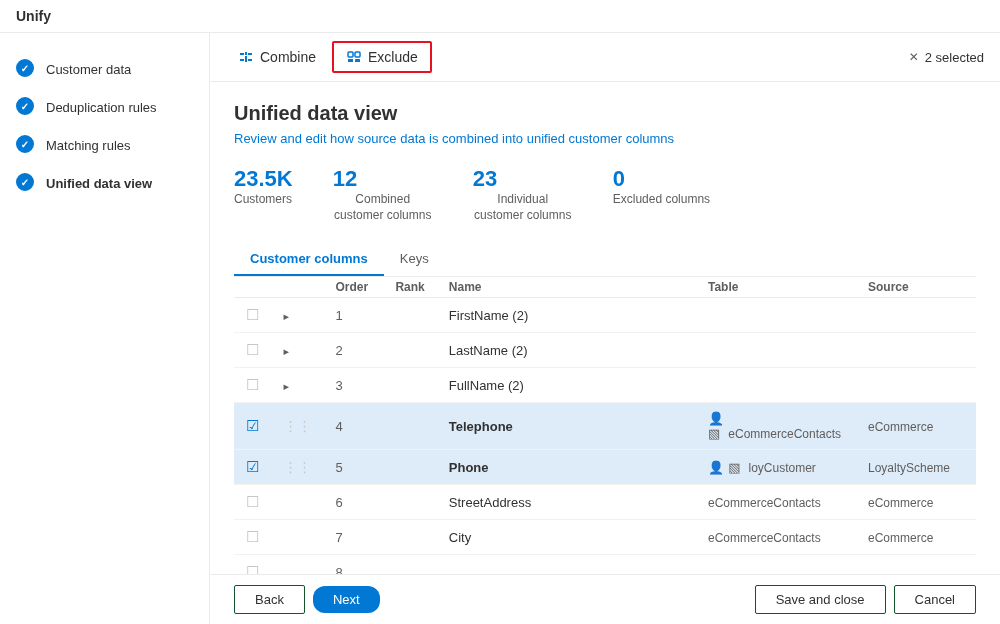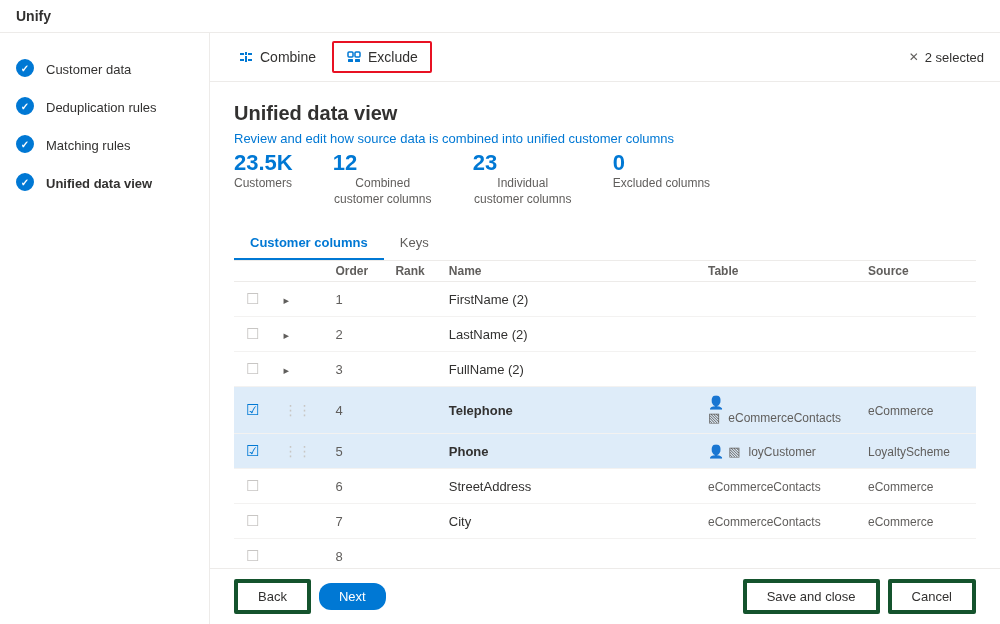--- a/index.html
+++ b/index.html
@@ -30,21 +30,21 @@
     .toolbar-btn { display: flex; align-items: center; gap: 6px; padding: 6px 12px; border: none; background: transparent; cursor: pointer; border-radius: 2px; font-size: 14px; color: #323130; }
     .toolbar-btn.active-outlined { border: 2px solid #e81123; border-radius: 2px; background: #fff; }
     .toolbar-spacer { flex: 1; }
     .selected-count { display: flex; align-items: center; gap: 6px; font-size: 13px; color: #323130; }
     .close-icon-small { font-size: 12px; color: #605e5c; cursor: pointer; }
 
     
     .scroll-content { flex: 1; overflow-y: auto; padding: 20px 24px; }
 
     .page-heading { font-size: 20px; font-weight: 600; margin-bottom: 6px; }
-    .page-subtitle { font-size: 13px; color: #0078d4; margin-bottom: 4px; }
+    .page-subtitle { font-size: 13px; color: #0078d4; margin-bottom: 20px; }
 
     
     .stats-row { display: flex; gap: 40px; margin-bottom: 20px; }
     .stat-item { display: flex; flex-direction: column; align-items: flex-start; }
     .stat-value { font-size: 22px; font-weight: 600; color: #0078d4; }
     .stat-label { font-size: 12px; color: #605e5c; max-width: 100px; text-align: center; line-height: 1.3; }
 
     
     .tabs-row { display: flex; border-bottom: 1px solid #edebe9; margin-bottom: 0; }
     .tab { padding: 8px 16px; cursor: pointer; font-size: 13px; color: #605e5c; border-bottom: 2px solid transparent; }
@@ -57,21 +57,21 @@
     .data-table td { padding: 8px 12px; font-size: 13px; border-bottom: 1px solid #f3f2f1; }
     .data-table tr.selected td { background: #deecf9; }
     .expand-chevron { color: #605e5c; cursor: pointer; font-size: 11px; }
     .drag-handle { color: #c8c6c4; cursor: grab; font-size: 14px; }
     .col-table { font-size: 12px; color: #605e5c; }
     .col-source { font-size: 12px; color: #605e5c; }
 
     
     .footer { padding: 10px 24px; border-top: 1px solid #edebe9; display: flex; align-items: center; gap: 8px; background: #fff; }
     .footer-spacer { flex: 1; }
-    .btn-secondary { padding: 6px 20px; border: 4px solid #14532d; background: #fff; border-radius: 2px; cursor: pointer; font-size: 13px; color: #323130; }
+    .btn-secondary { padding: 6px 20px; border: 1px solid #14532d; background: #fff; border-radius: 2px; cursor: pointer; font-size: 13px; color: #323130; }
     .btn-primary { padding: 6px 20px; border: none; background: #0078d4; color: #fff; border-radius: 12px; cursor: pointer; font-size: 13px; }
 
     
     .scroll-content::-webkit-scrollbar { width: 6px; }
     .scroll-content::-webkit-scrollbar-track { background: #f3f2f1; }
     .scroll-content::-webkit-scrollbar-thumb { background: #c8c6c4; border-radius: 3px; }
 
   </style>
 </head>
 <body>

